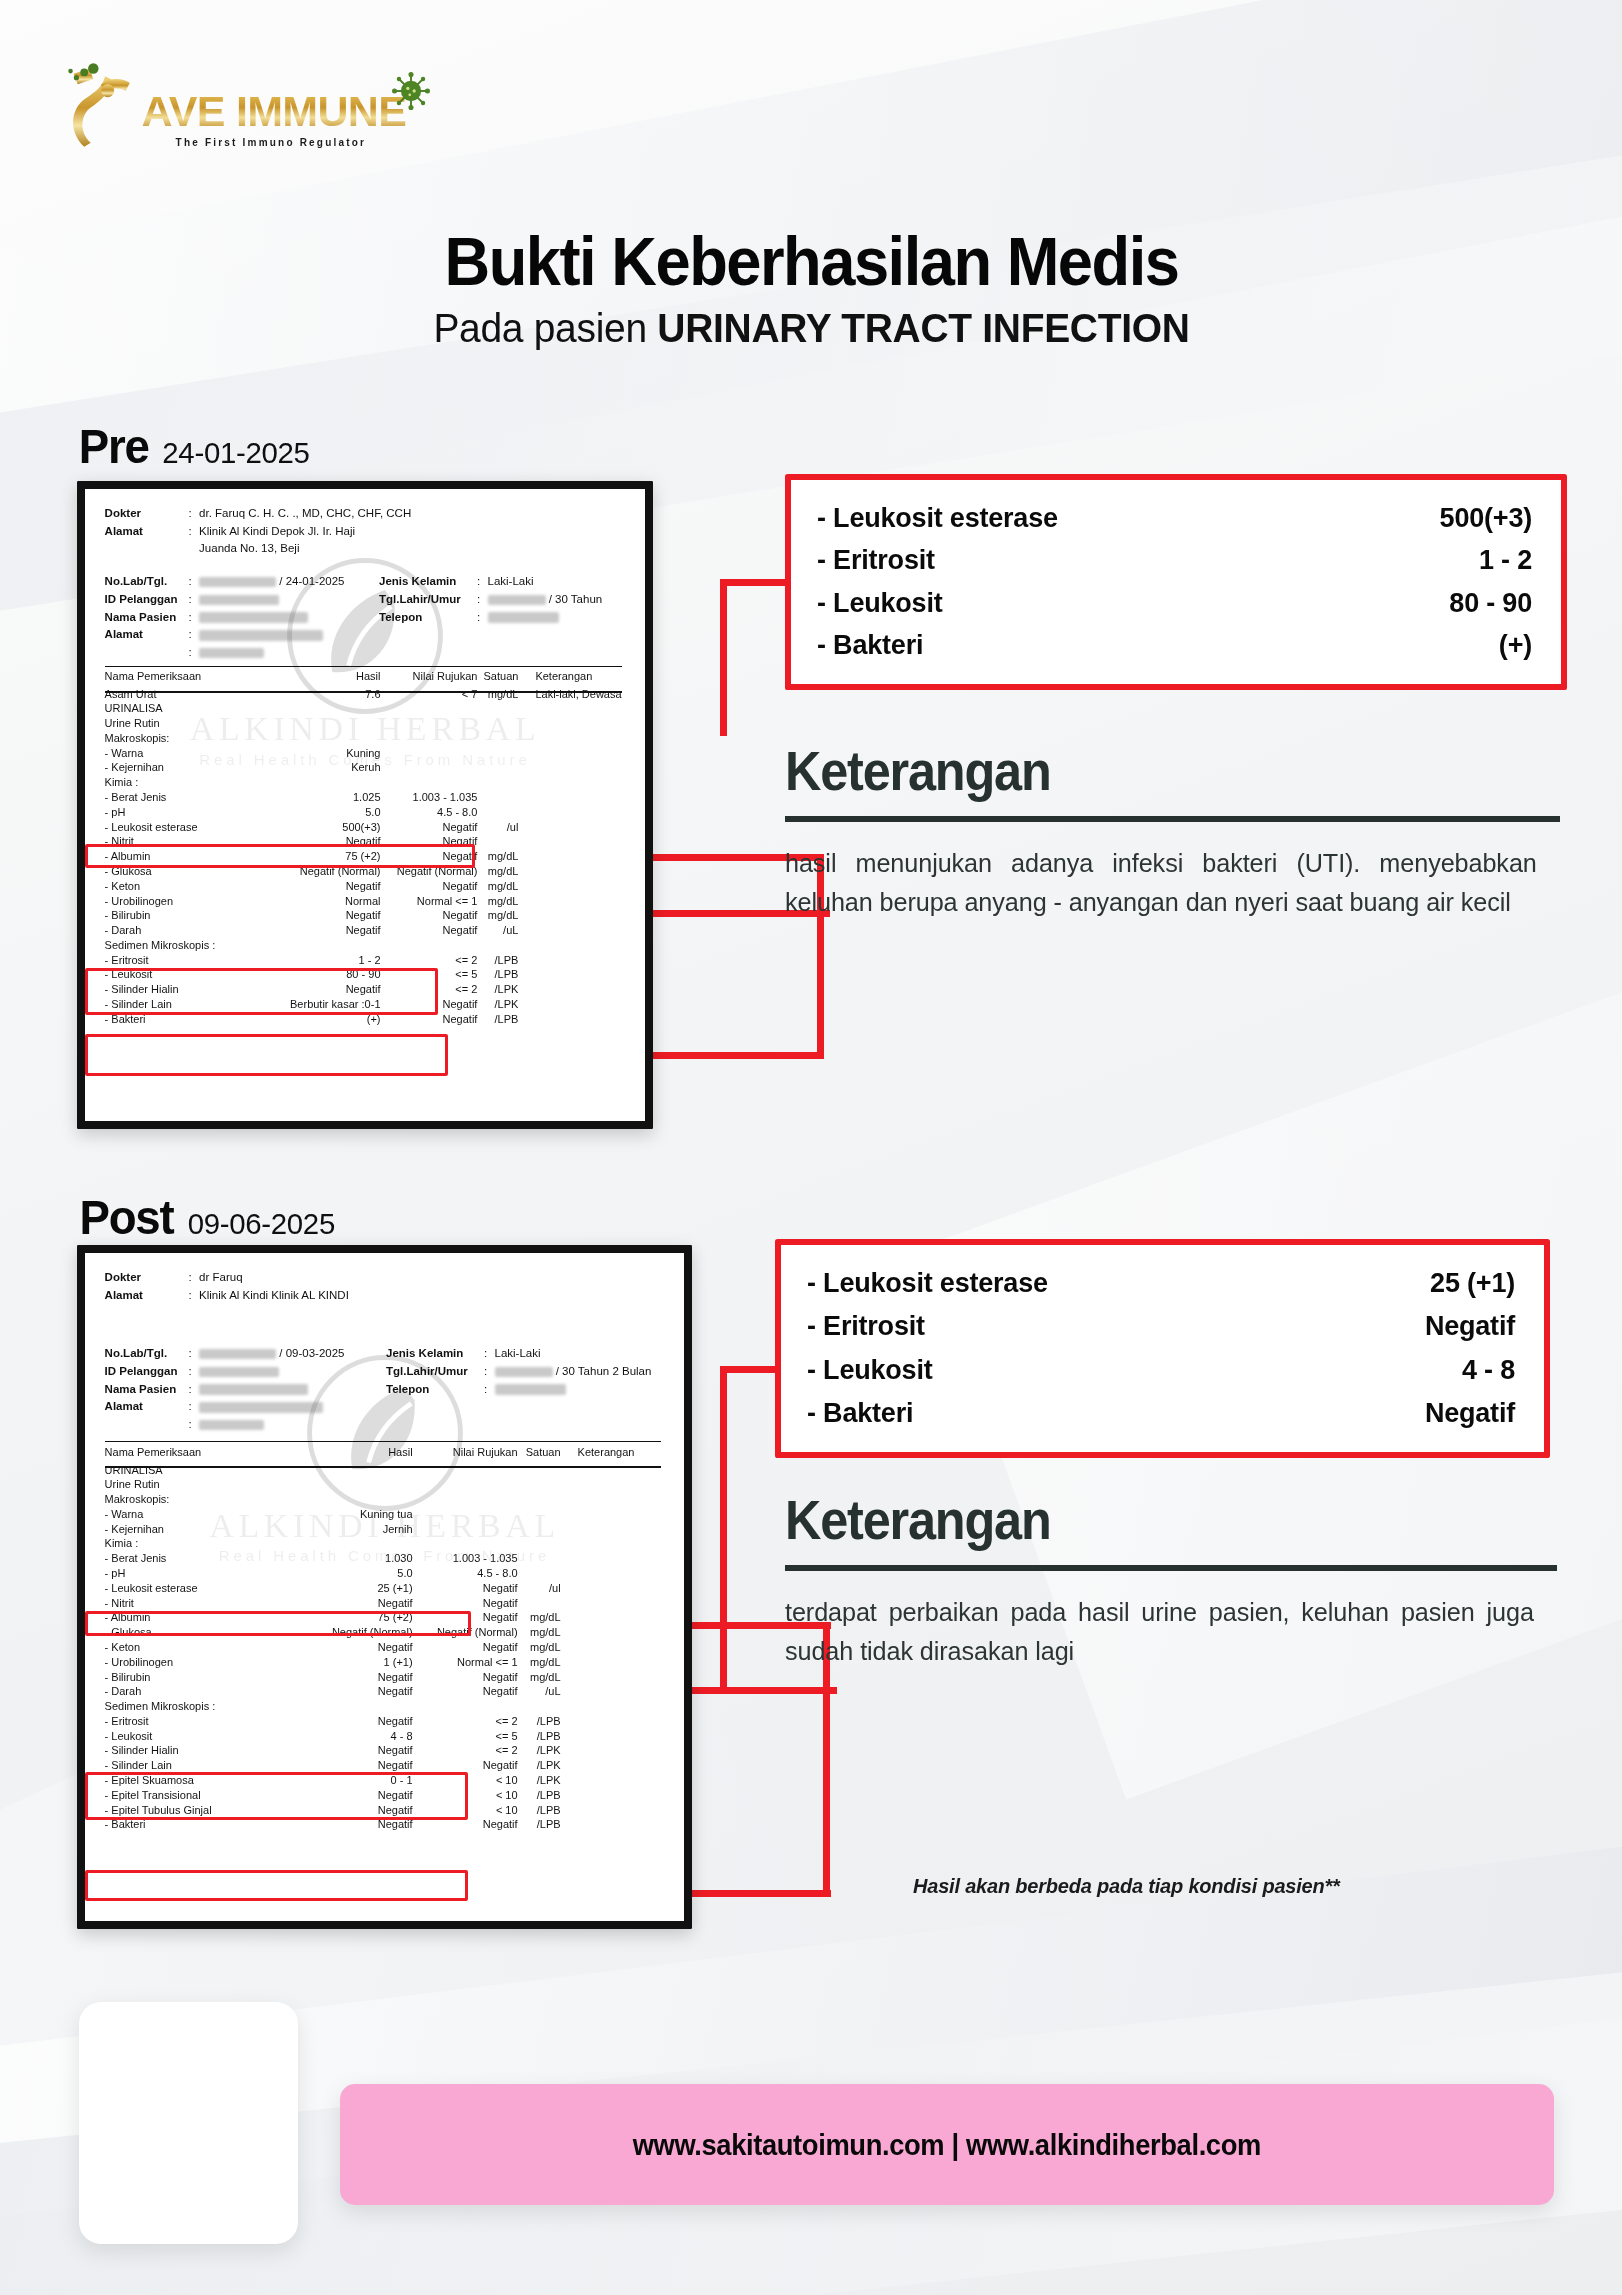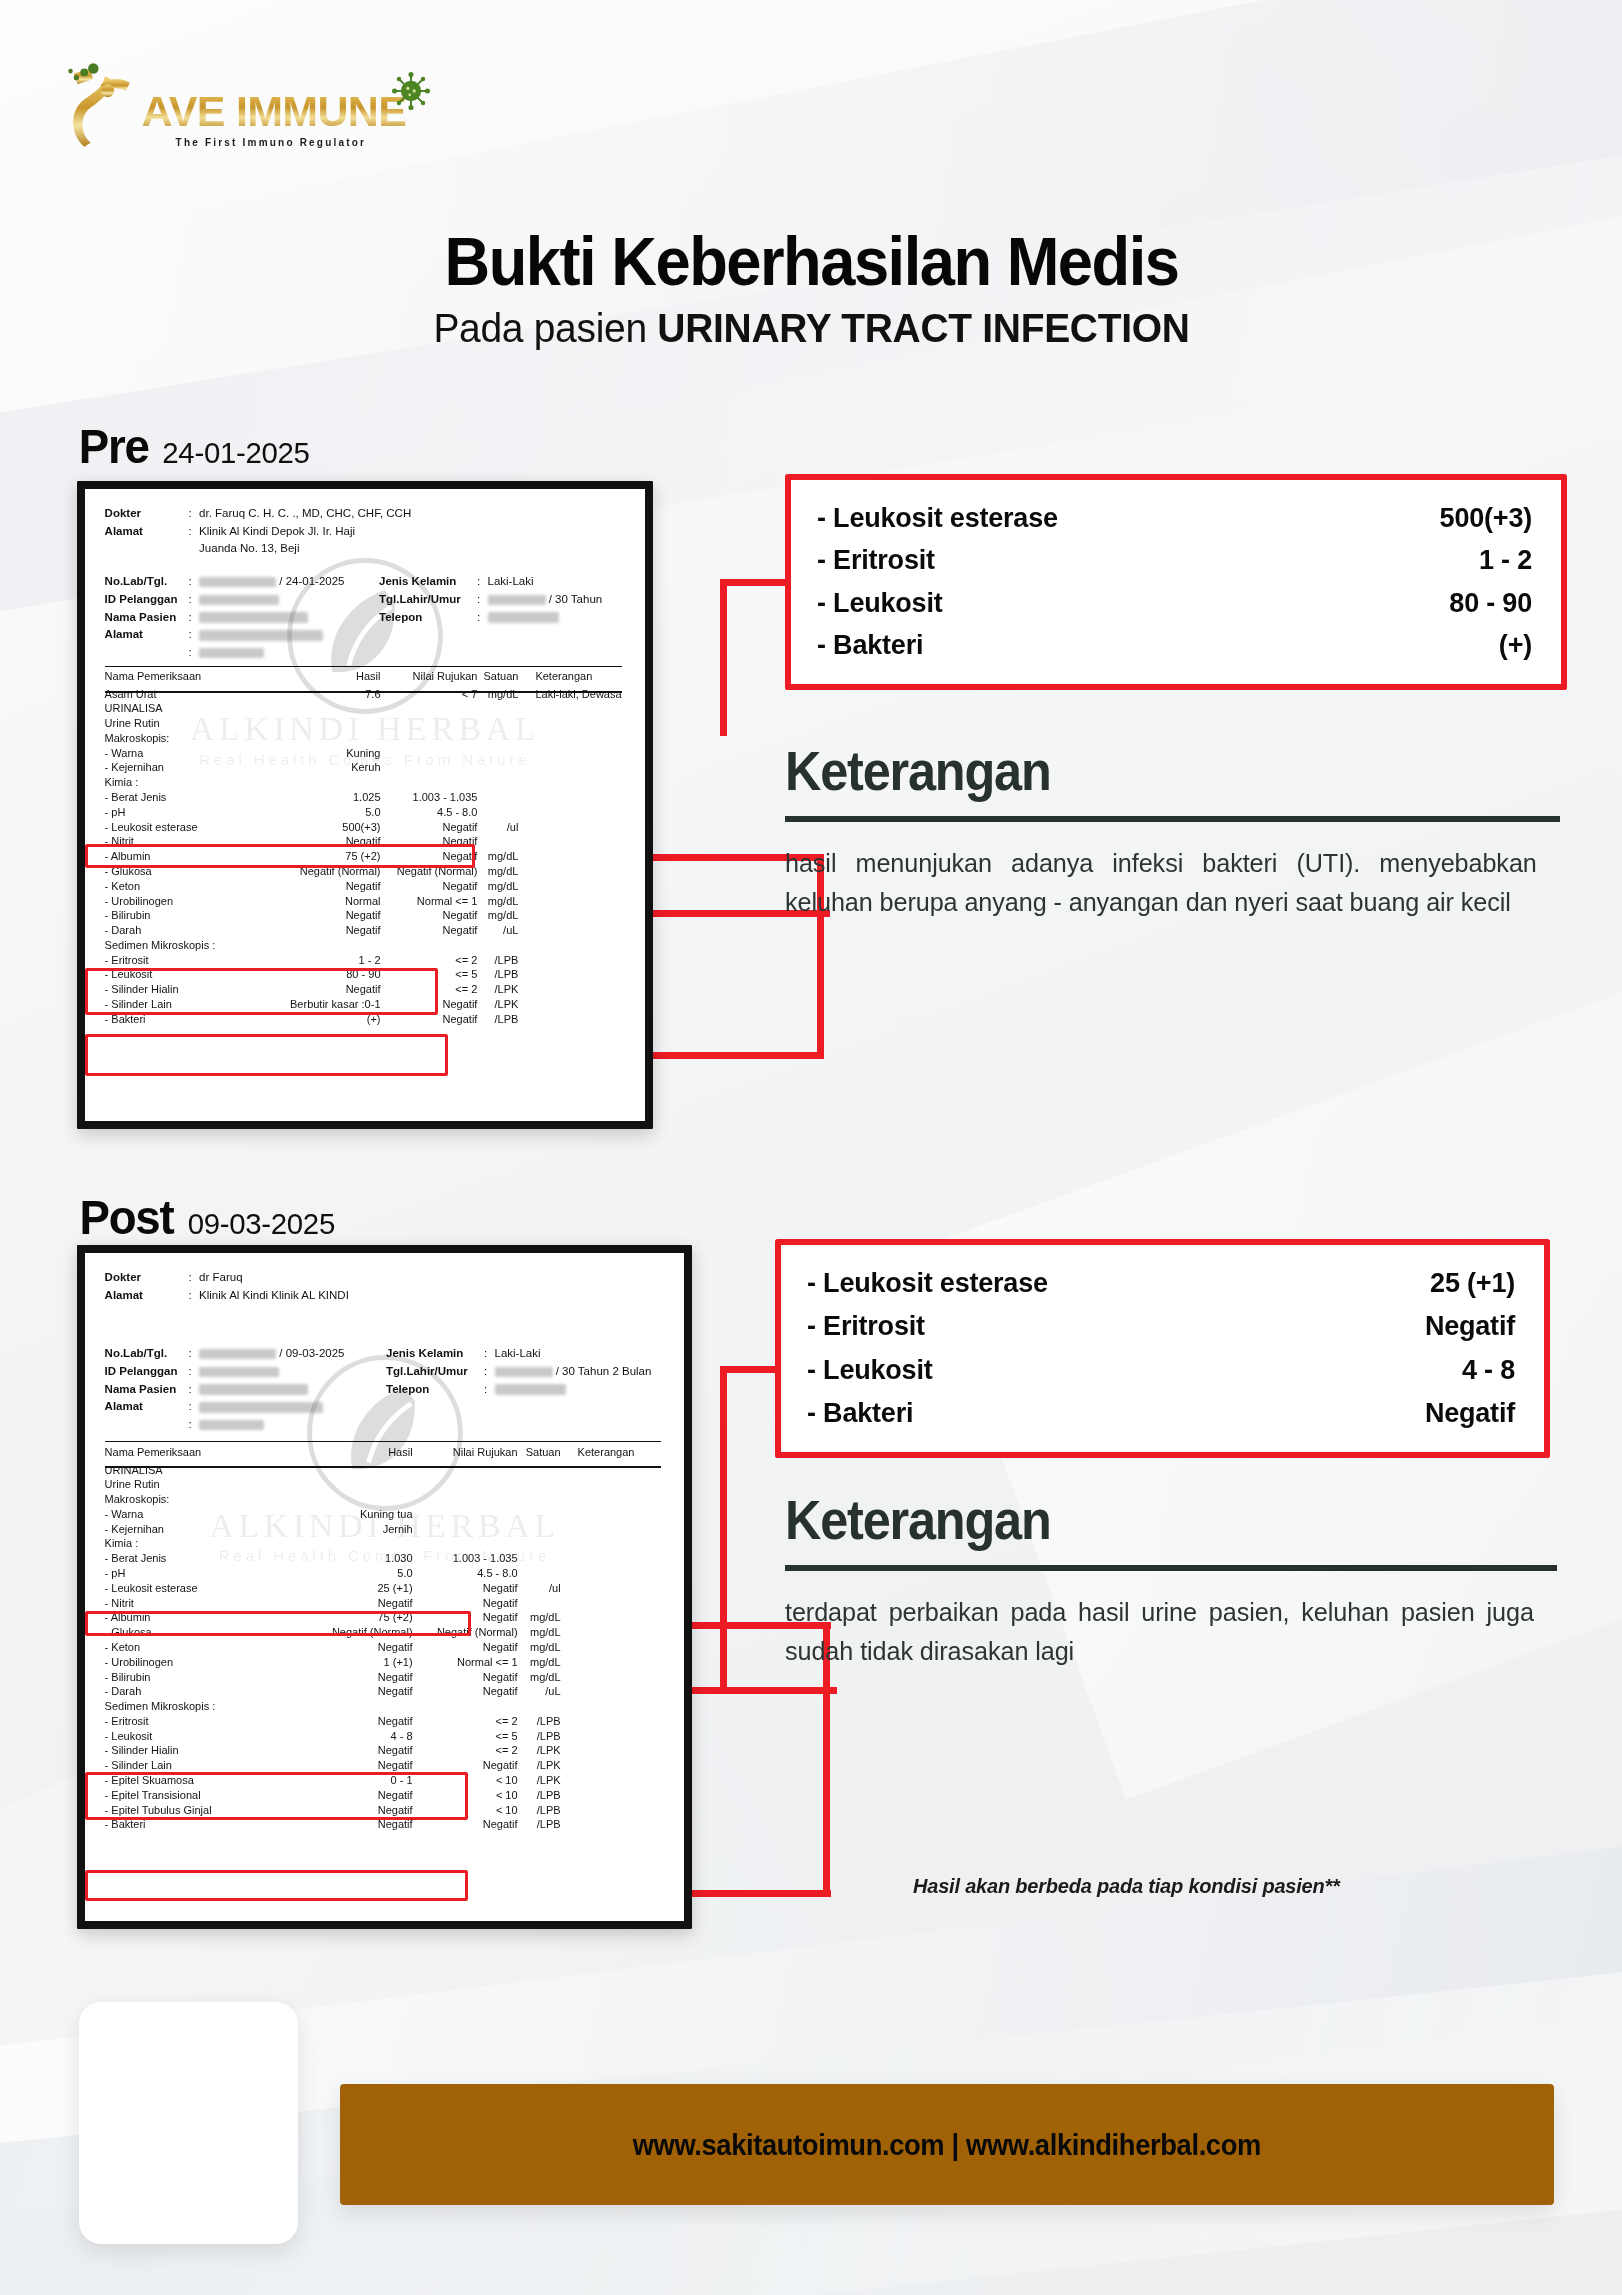--- a/index.html
+++ b/index.html
@@ -154,21 +154,21 @@
     position: absolute; z-index: 5; font-size: 20px; font-style: italic;
     font-weight: 600; color: #1b1b1b; letter-spacing: -0.2px;
   }
 
   
   .foot-card {
     position: absolute; z-index: 5; background: #fff; border-radius: 22px;
     box-shadow: 0 7.9px 22px rgba(0,0,0,.10);
   }
   .foot-bar {
-    position: absolute; z-index: 5; background: #a16207; border-radius: 4px;
+    position: absolute; z-index: 5; background: #f9a8d4; border-radius: 15px;
     box-shadow: 0 7.9px 22px rgba(0,0,0,.10);
     display: flex; align-items: center; justify-content: center;
   }
   .foot-bar span {
     font-size: 29.4px; font-weight: 800; color: #090909; letter-spacing: -0.4px;
     transform: scaleX(.93);
   }
 </style>
 </head>
 <body>
@@ -534,21 +534,21 @@
   </div>
 
 <div class="ket" style="left:785px; top:743px; width:775px;">
   <h3>Keterangan</h3>
   <div class="rule"></div>
   <p>hasil menunjukan adanya infeksi bakteri (UTI). menyebabkan keluhan berupa anyang - anyangan dan nyeri saat buang air kecil</p>
 </div>
 
 <div class="sec-label" style="left:77px; top:1190px;text-align:right;">
   <span class="big">Post</span>
-  <span class="date">09-03-2025</span>
+  <span class="date">09-06-2025</span>
 </div>
 
 <div class="doc" id="post-doc" style="left:77px; top:1245px; width:615px; height:684px;">
   <div class="doc-inner">
     <div class="watermark">
       <svg class="wm-leaf" style="top:98px;" width="164" height="164" viewBox="0 0 100 100">
         <circle cx="50" cy="50" r="46" fill="none" stroke="#000" stroke-width="3"></circle>
         <path d="M62 22 C40 30 26 50 30 72 C52 74 70 56 68 30 Z" fill="#000"></path>
         <path d="M40 68 C44 52 54 40 66 32" stroke="#fff" stroke-width="3" fill="none"></path>
       </svg>

